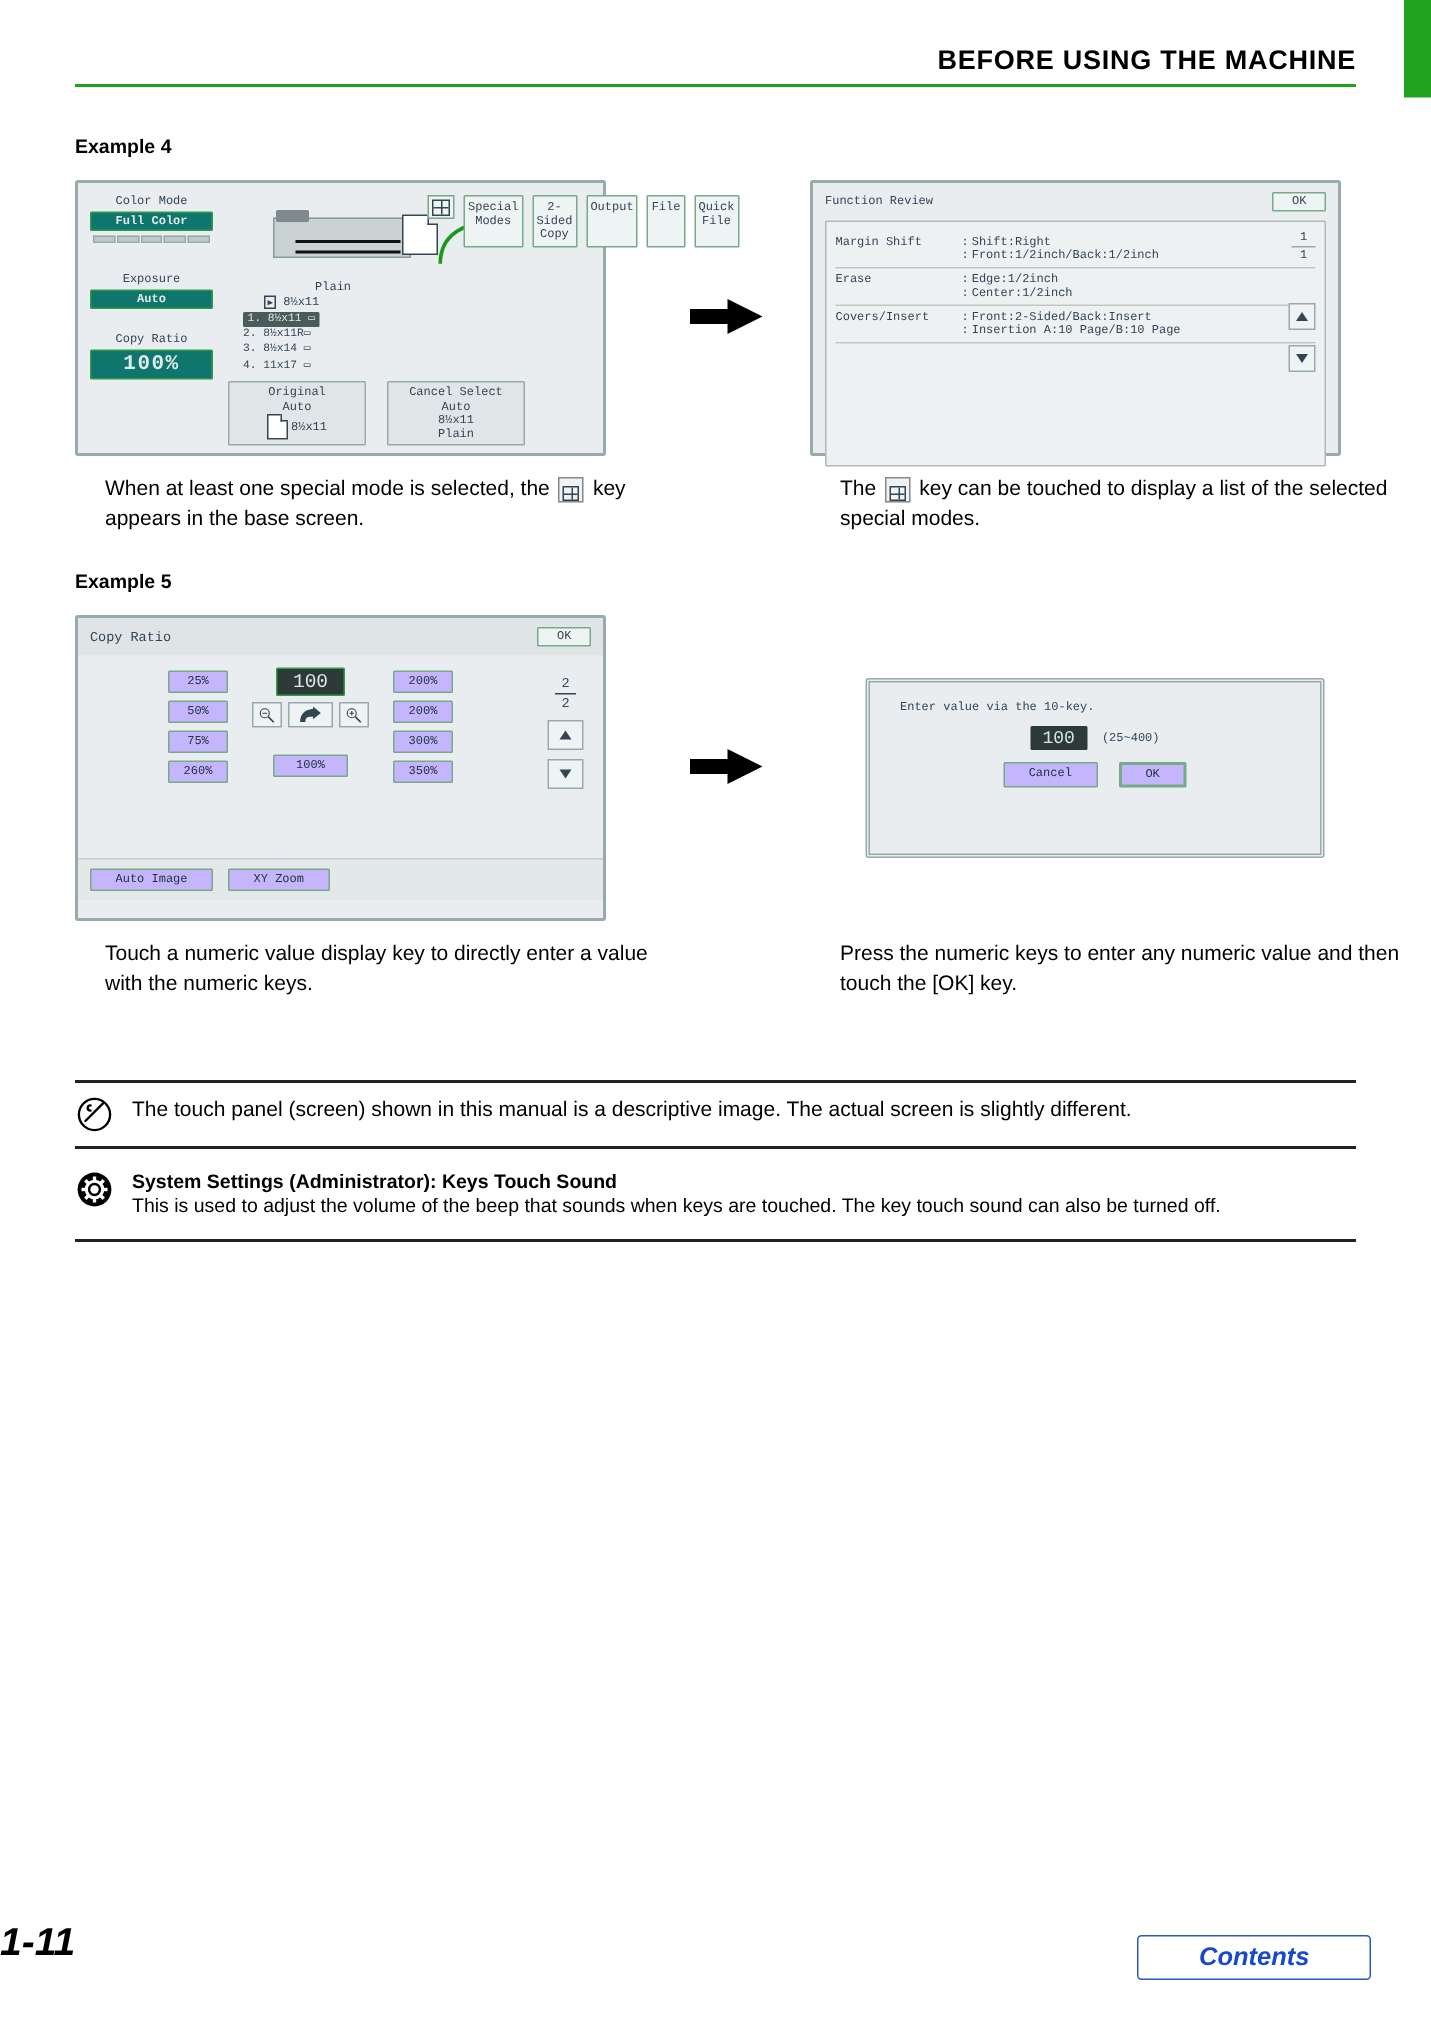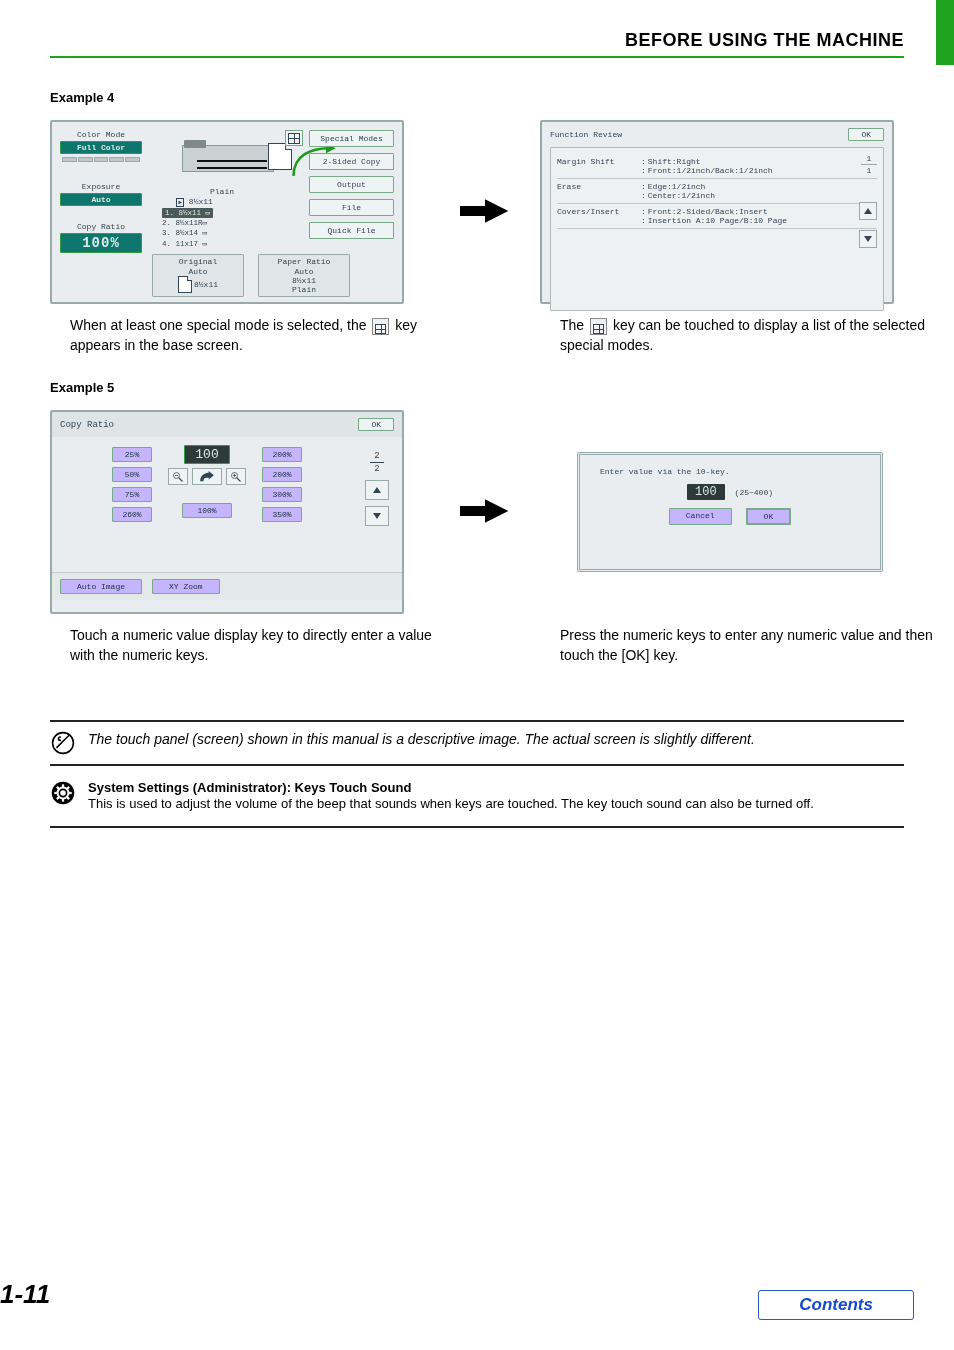--- a/index.html
+++ b/index.html
@@ -43,21 +43,21 @@
   .scanner { height:45px; position:relative; }
   .scanner .glass { position:absolute; left:20px; top:5px; width:90px; height:25px; background:#c9d1d3; border:1px solid #899; }
   .scanner .lid { position:absolute; left:22px; top:0; width:22px; height:8px; background:#7e8a8c; border-radius:1px; }
   .scanner .t1 { position:absolute; left:35px; top:20px; width:70px; height:2px; background:#111; }
   .scanner .t2 { position:absolute; left:35px; top:27px; width:70px; height:2px; background:#111; }
   .scanner .sheet { position:absolute; right:0; top:3px; width:22px; height:25px; border:1px solid #345; background:#fff;}
   .scanner .sheet::after{content:""; position:absolute; right:-1px; top:-1px; width:6px; height:6px; background:#e9edef; border-left:1px solid #345; border-bottom:1px solid #345;}
   .p1-plain { font-size:8px; margin-top:2px; }
   .trayhi { background:#4a5b59; color:#dfe8e6; padding:1px 3px; border-radius:1px; }
   .traylines div { font-size:7.5px; line-height:1.35; }
-  .p1-right { position:absolute; right:8px; top:8px; width:85px; display:flex; flex-direction:column; gap:6px; }
+  .p1-right { position:absolute; right:8px; top:8px; width:85px; display:flex; flex-direction:row; gap:6px; }
   .rbtn { border:1px solid #7a8; background:#eef3f4; font-size:8px; text-align:center; padding:3px 2px; border-radius:1px; }
   .p1-bottom { position:absolute; left:100px; bottom:5px; display:flex; gap:14px; }
   .bcard { width:86px; text-align:center; border:1px solid #9aa; background:#e0e6e7; border-radius:1px; padding:2px; }
   .bcard .hd { font-size:8px; color:#345; margin-bottom:1px; }
   .bcard .v { font-size:8px; }
   .pageicon { display:inline-block; width:12px; height:15px; border:1px solid #345; background:#fff; position:relative; vertical-align:middle; margin-right:2px;}
   .pageicon::after{content:""; position:absolute; right:-1px; top:-1px; width:4px; height:4px; background:#e0e6e7; border-left:1px solid #345; border-bottom:1px solid #345;}
   
   .p1-arrow { position:absolute; left:235px; top:15px; }
   .p1-arrow svg { width:65px; height:55px; }
@@ -98,21 +98,21 @@
   .glassic { width:12px; height:12px; }
   
   .panel4 { width:260px; height:90px; border:3px double #9aa; padding:12px 20px; }
   .panel4 .msg { font-size:8px; }
   .panel4 .rowv { display:flex; align-items:center; gap:10px; justify-content:center; margin:8px 0;}
   .panel4 .range { font-size:8px;}
   .panel4 .btm { display:flex; gap:14px; justify-content:center;}
   .panel4 .btm .smbtn { font-size:8px; padding:2px 16px;}
   .panel4 .btm .okb { border:2px solid #7a8; }
   
-  .noteblock { border-top:2px solid #222; border-bottom:2px solid #222; padding:8px 0; margin-top:55px; display:flex; gap:12px; align-items:flex-start;font-style:italic;}
+  .noteblock { border-top:2px solid #222; border-bottom:2px solid #222; padding:8px 0; margin-top:55px; display:flex; gap:12px; align-items:flex-start;}
   .noteicon { width:26px; height:26px; display:flex; align-items:center; justify-content:center; }
   .sysblock { border-bottom:2px solid #222; padding:10px 0 12px 0; display:flex; gap:12px; align-items:flex-start; margin-top:4px;}
   .gearicon { width:26px; height:26px; display:flex; align-items:center; justify-content:center;}
   .systext b { font-size:13px; }
   .systext div { font-size:13px; line-height:1.4; }
   
   .pgno { position:absolute; left:0; right:0; bottom:40px; text-align:left; font-size:26px; font-weight:bold;font-style:italic; }
   .contents { position:absolute; right:40px; bottom:30px; border:1px solid #2a56c6; border-radius:3px; padding:4px 40px; color:#1648d0; font-size:17px; font-weight:bold; font-style:italic; background:#fff; }
   .inlineicon { display:inline-block; vertical-align:middle; border:1px solid #888; background:#f0f2f3; padding:0 2px 1px 2px; height:14px; margin:0 2px;}
   .inlineicon .gridicon { width:9px; height:8px; }
@@ -190,21 +190,21 @@
           <div class="rbtn">Quick File</div>
         </div>
 
         <div class="p1-bottom">
           <div class="bcard">
             <div class="hd">Original</div>
             <div class="v">Auto</div>
             <div class="v"><span class="pageicon"></span><span>8½x11</span></div>
           </div>
           <div class="bcard">
-            <div class="hd">Paper Ratio</div>
+            <div class="hd">Cancel Select</div>
             <div class="v">Auto</div>
             <div class="v">8½x11</div>
             <div class="v">Plain</div>
           </div>
         </div>
       </div>
     </div>
 
     <div class="arrowcol">
       <div class="arrow">

